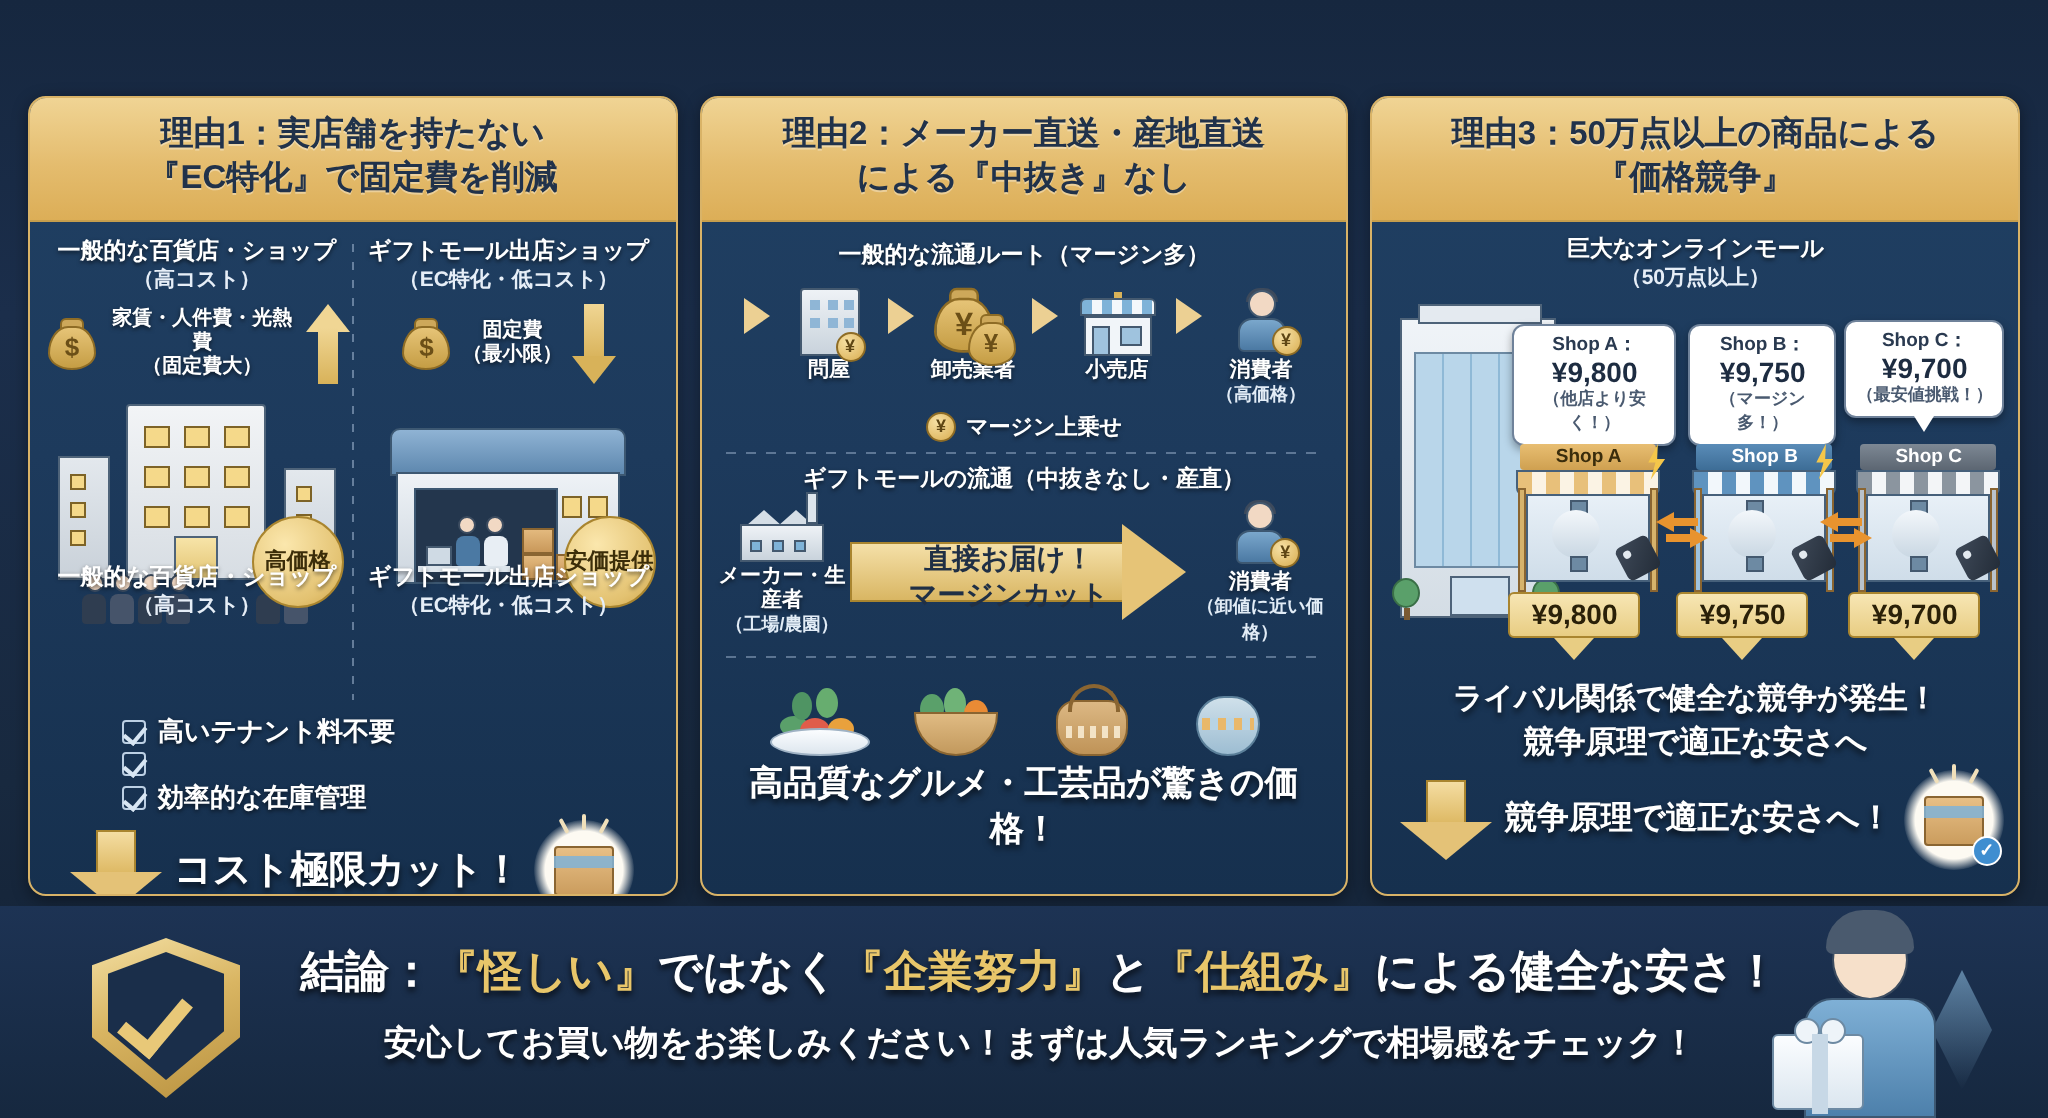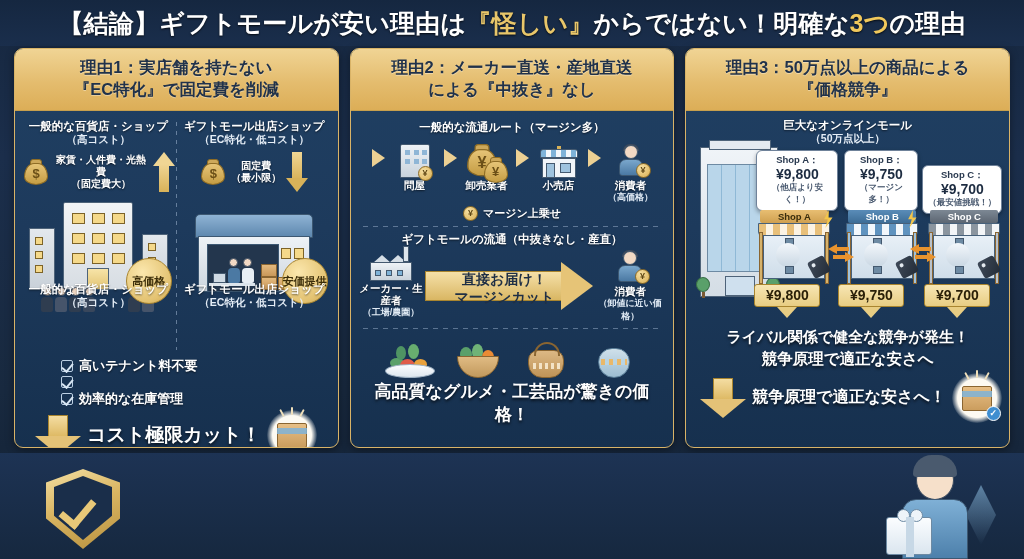--- a/index.html
+++ b/index.html
@@ -335,23 +335,20 @@
     background:#eef4f9;border:1.5px solid #6d8aa3;}
   .figure .ray{ position:absolute; right:6px; bottom:14px; width:30px; height:60px;
     background:linear-gradient(180deg,rgba(150,200,235,.55),rgba(150,200,235,0));
     clip-path:polygon(50% 0,100% 50%,50% 100%,0 50%);}
 </style>
 </head>
 <body>
 
 <div class="stage">
 
-  <div class="titlebar">
-    <div class="title"><span>【結論】ギフトモールが安い理由は</span><span class="gold">『怪しい』</span><span>からではない！明確な</span><span class="num">3つ</span><span>の理由</span></div>
-  </div>
 
   <div class="panels">
 
     <div class="panel">
       <div class="phead">
         <div>理由1：実店舗を持たない</div>
         <div>『EC特化』で固定費を削減</div>
       </div>
       <div class="pbody">
         <div class="cols">
@@ -693,21 +690,21 @@
         <div>理由3：50万点以上の商品による</div>
         <div>『価格競争』</div>
       </div>
       <div class="pbody">
 
         <div class="ctr">
           <div class="lbl">巨大なオンラインモール</div>
           <div class="sub">（50万点以上）</div>
         </div>
 
-        <div style="position:relative;height:205px;margin-top:2px;">
+        <div style="position:relative;height:205px;margin-top:14px;">
 
           <div class="tower">
             <div class="cap"></div>
               <div class="glass"></div>
               <div class="door"></div>
           </div>
           <div class="tree" style="left:2px;bottom:56px;">
               <div class="cr"></div>
               <div class="tk"></div>
             </div>
@@ -719,21 +716,21 @@
           <div class="bubble" style="left:62px;top:2px;width:82px;">
             <div class="bn">Shop A：</div>
             <div class="bp">¥9,800</div>
             <div class="bs">（他店より安く！）</div>
           </div>
           <div class="bubble" style="left:150px;top:2px;width:74px;">
             <div class="bn">Shop B：</div>
             <div class="bp">¥9,750</div>
             <div class="bs">（マージン多！）</div>
           </div>
-          <div class="bubble" style="left:228px;top:17px;width:80px;">
+          <div class="bubble" style="left:228px;top:0;width:80px;">
             <div class="bn">Shop C：</div>
             <div class="bp">¥9,700</div>
             <div class="bs">（最安値挑戦！）</div>
           </div>
 
           <div class="store" style="left:152px;top:62px;">
             <div class="sign" style="background:linear-gradient(180deg,#5a8cb8,#3d6d96);">Shop B</div>
             <div class="awn" style="background:repeating-linear-gradient(90deg,#5f93bf 0 7px,#f2f7fb 7px 14px);"></div>
             <div class="body"></div>
             <div class="post" style="left:1px;background:#9fc3de;"></div>
@@ -819,20 +816,24 @@
         </div>
       </div>
     </div>
   </div>
 
   <div class="footer">
     <div class="shield">
       <div class="sh"></div>
         <div class="in"></div>
         <div class="ck"></div>
+    </div>
+    <div class="ftxt">
+      <div class="f1"><span>結論：</span><span class="g">『怪しい』</span><span>ではなく</span><span class="g">『企業努力』</span><span>と</span><span class="g">『仕組み』</span><span>による健全な安さ！</span></div>
+      <div class="f2">安心してお買い物をお楽しみください！まずは人気ランキングで相場感をチェック！</div>
     </div>
     <div class="figure">
       <div class="ray"></div>
       <div class="head"></div>
       <div class="hair"></div>
       <div class="body"></div>
       <div class="gift">
         <div class="bowL"></div>
           <div class="bowR"></div>
       </div>

